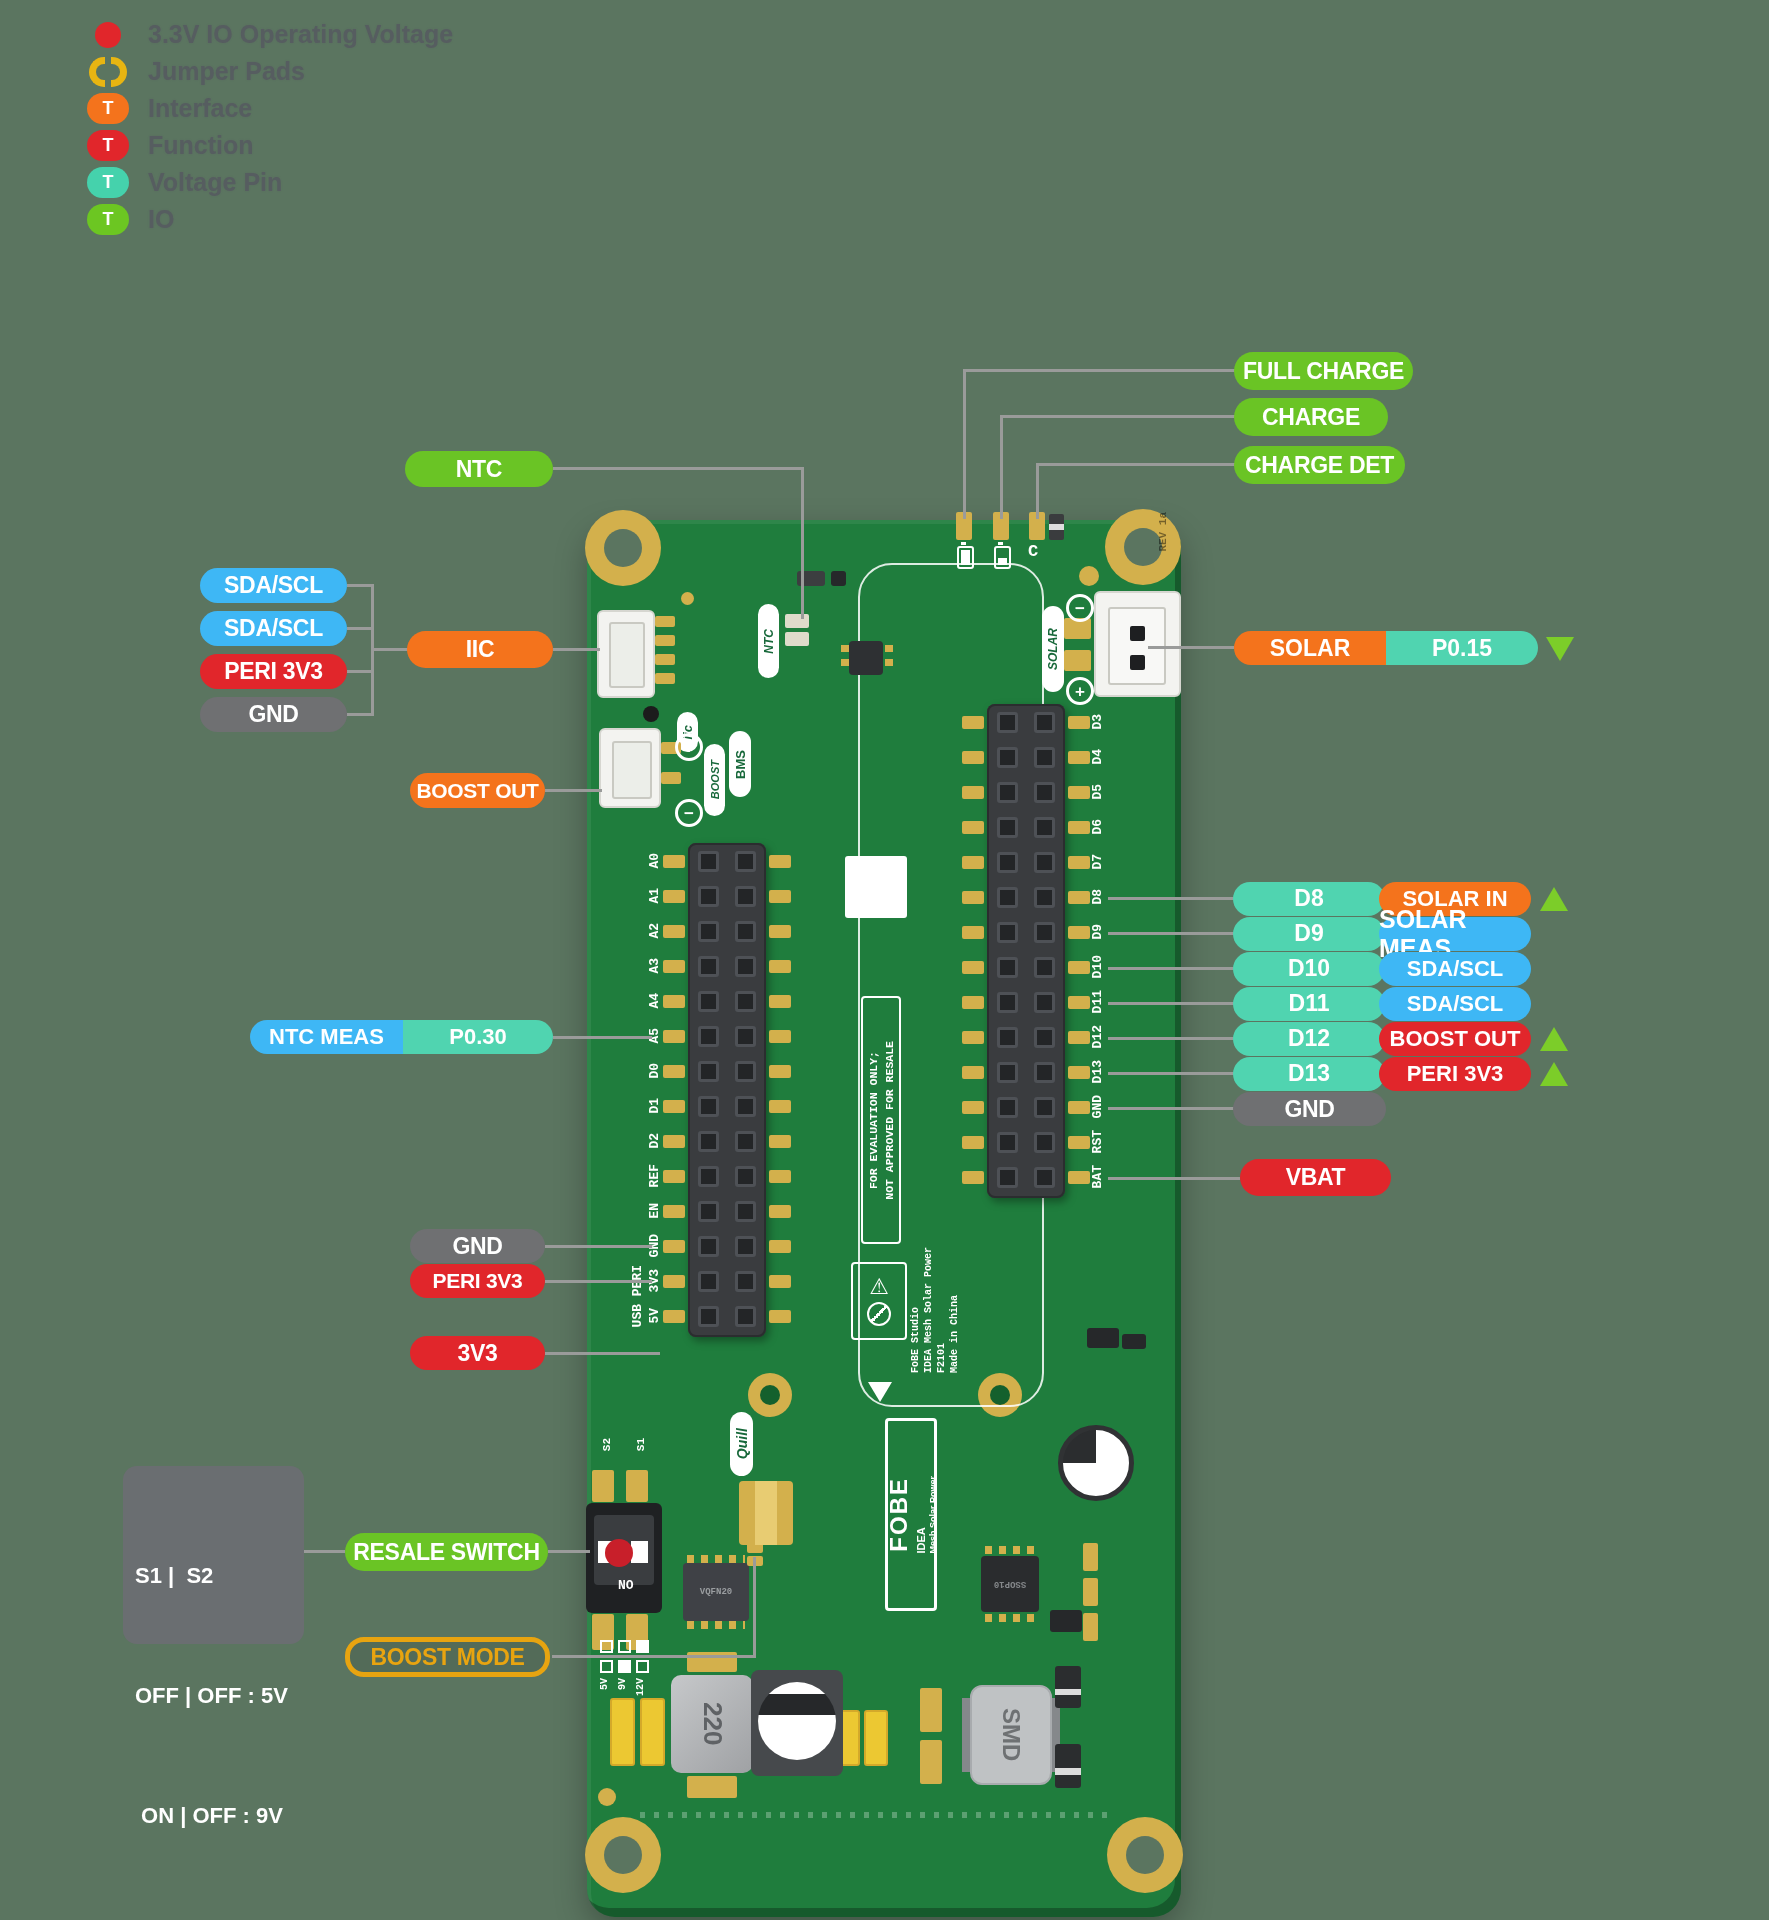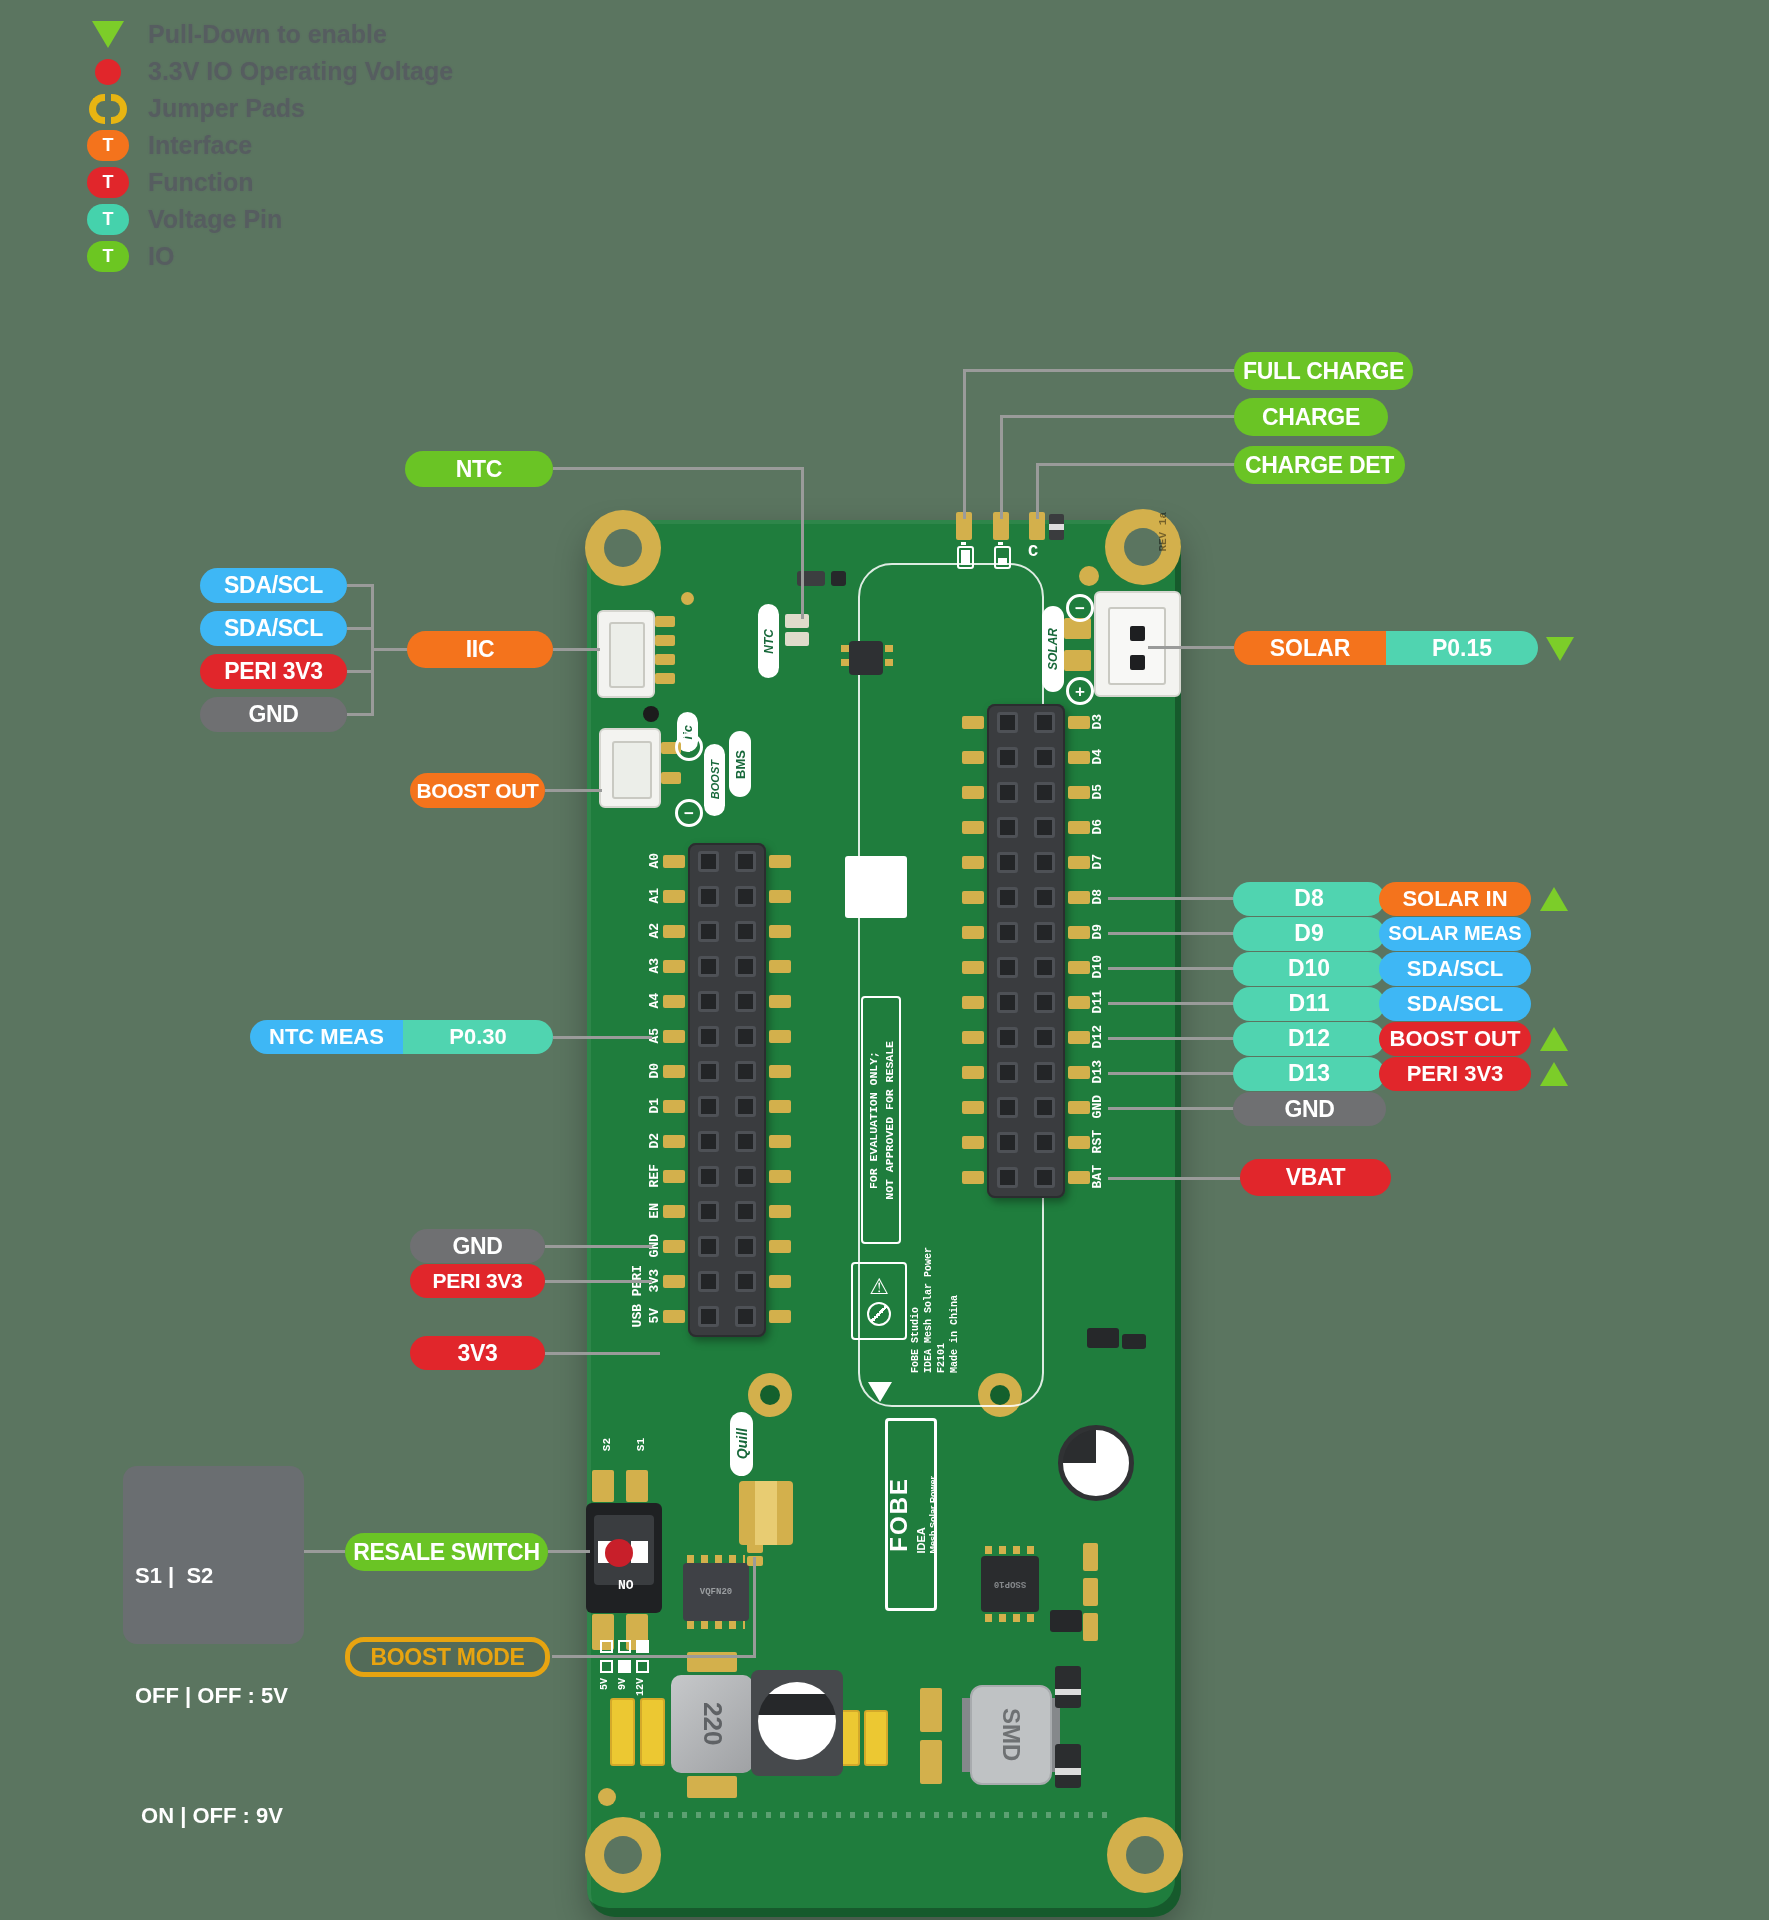--- a/index.html
+++ b/index.html
@@ -75,28 +75,20 @@
   .dots{position:absolute;background:repeating-linear-gradient(90deg,rgba(255,255,255,.45) 0 5px,transparent 5px 14px);height:6px;opacity:.6;z-index:2;}
 </style>
 </head>
 <body>
 
 <div class="canvas">
 
   <div class="abs" style="left:84px;top:16px;z-index:6;">
 
 
-      <div class="lgrow">
-        <span class="lgicon">
-          <i class="ic-tri-down">
-            <b></b>
-          </i>
-        </span>
-        <span class="lgtext">Pull-Down to enable</span>
-      </div>
 
       <div class="lgrow">
         <span class="lgicon">
           <i class="ic-dot">
             <b></b>
           </i>
         </span>
         <span class="lgtext">3.3V IO Operating Voltage</span>
       </div>
 
@@ -739,21 +731,21 @@
   <div class="abs" style="left:1233px;top:881px;z-index:6;">
 
       <div style="height:35px;display:flex;align-items:center;">
         <span class="part teal" style="width:152px;height:34px;border-radius:17px;display:flex;align-items:center;justify-content:center;color:#fff;font-weight:700;font-size:23px;">D8</span>
         <span class="part orange" style="width:152px;height:34px;border-radius:17px;margin-left:-6px;display:flex;align-items:center;justify-content:center;color:#fff;font-weight:700;font-size:22px;">SOLAR IN</span>
         <span class="tri-up" style="margin-left:9px;"></span>
       </div>
 
       <div style="height:35px;display:flex;align-items:center;">
         <span class="part teal" style="width:152px;height:34px;border-radius:17px;display:flex;align-items:center;justify-content:center;color:#fff;font-weight:700;font-size:23px;">D9</span>
-        <span class="part blue" style="width:152px;height:34px;border-radius:17px;margin-left:-6px;display:flex;align-items:center;justify-content:center;color:#fff;font-weight:700;font-size:20px;">SOLAR MEAS</span>
+        <span class="part blue" style="width:152px;height:34px;border-radius:17px;margin-left:-6px;display:flex;align-items:center;justify-content:center;color:#fff;font-weight:700;font-size:25px;">SOLAR MEAS</span>
 
       </div>
 
       <div style="height:35px;display:flex;align-items:center;">
         <span class="part teal" style="width:152px;height:34px;border-radius:17px;display:flex;align-items:center;justify-content:center;color:#fff;font-weight:700;font-size:23px;">D10</span>
         <span class="part blue" style="width:152px;height:34px;border-radius:17px;margin-left:-6px;display:flex;align-items:center;justify-content:center;color:#fff;font-weight:700;font-size:22px;">SDA/SCL</span>
 
       </div>
 
       <div style="height:35px;display:flex;align-items:center;">

